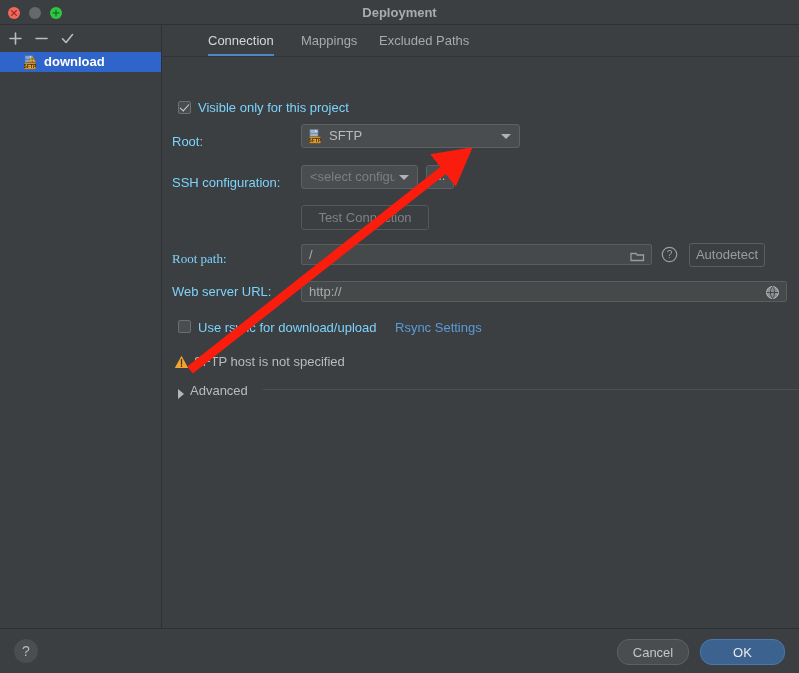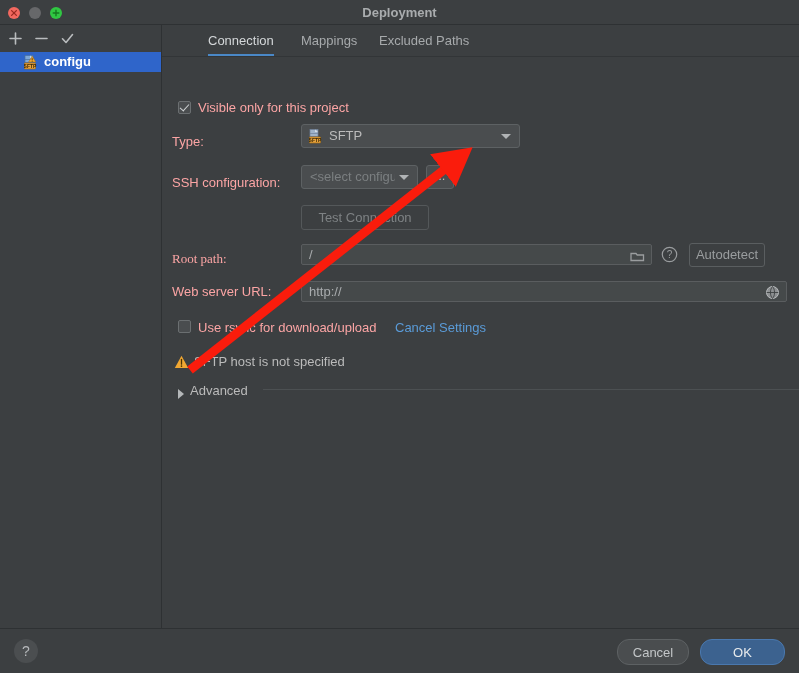--- a/index.html
+++ b/index.html
@@ -143,21 +143,21 @@
   
   .form {
     position: absolute;
     left: 0; top: 32px;
     width: 637px;
     bottom: 0;
   }
   .flabel {
     position: absolute;
     font-size: 13px;
-    color: #fca5a5;
+    color: #7dd3fc;
     white-space: nowrap;
     line-height: 16px;
   }
 
   
   .cbox {
     position: absolute;
     width: 13px; height: 13px;
     border: 1px solid #6b6f71;
     border-radius: 2px;
@@ -388,21 +388,21 @@
             <rect x="1" y="0.5" width="8" height="7" fill="#7fa8d8" stroke="#4a6f9e" stroke-width="0.7"></rect>
             <path d="M1 4.5 L9 4.5" stroke="#4a6f9e" stroke-width="0.7"></path>
             <path d="M6 0.5 L9 3 L6 3 Z" fill="#c7d9ee"></path>
             <path d="M8.2 1.3 L11.8 7.0 L4.6 7.0 Z" fill="#f0a732" stroke="#9c6a12" stroke-width="0.5"></path>
             <path d="M8.2 3.2 L8.2 5.3" stroke="#5a3c05" stroke-width="0.9"></path>
             <circle cx="8.2" cy="6.2" r="0.5" fill="#5a3c05"></circle>
             <rect x="0.5" y="8" width="11" height="6" rx="0.5" fill="#e8a33d" stroke="#a06c14" stroke-width="0.7"></rect>
             <text x="6" y="12.6" font-family="Liberation Sans, sans-serif" font-size="5" font-weight="bold" fill="#3a2703" text-anchor="middle">SFTP</text>
           </svg>
         </span>
-        <span class="label">configu</span>
+        <span class="label">download</span>
       </div>
     </div>
   </div>
 
   <div class="right-panel">
 
     <div class="tabs">
       <div class="tab active tab-connection">
         <span>Connection</span>
         <span class="underline"></span>
@@ -413,21 +413,21 @@
       <div class="tab tab-excluded">
         <span>Excluded Paths</span>
       </div>
     </div>
 
     <div class="form">
 
       <div class="cbox checked" style="left:16px; top:44px;"></div>
       <div class="flabel" style="left:36px; top:43px;">Visible only for this project</div>
 
-      <div class="flabel" style="left:10px; top:77px;">Type:</div>
+      <div class="flabel" style="left:10px; top:77px;">Root:</div>
       <div class="combo" style="left:139px; top:67px; width:219px; height:24px; line-height:22px;">
         <span style="position:absolute; left:7px; top:4px;">
           <svg width="15" height="15" viewBox="0 0 15 15">
             <rect x="1" y="0.5" width="8" height="7" fill="#9fb3c9" stroke="#6f8199" stroke-width="0.7"></rect>
             <path d="M1 4.5 L9 4.5" stroke="#6f8199" stroke-width="0.7"></path>
             <path d="M6 0.5 L9 3 L6 3 Z" fill="#d3dce5"></path>
             <rect x="0.5" y="8" width="11" height="6" rx="0.5" fill="#e8a33d" stroke="#a06c14" stroke-width="0.7"></rect>
             <text x="6" y="12.6" font-family="Liberation Sans, sans-serif" font-size="5" font-weight="bold" fill="#3a2703" text-anchor="middle">SFTP</text>
           </svg>
         </span>
@@ -473,21 +473,21 @@
         <span style="position:absolute; right:6px; top:3px;">
           <svg width="15" height="15" viewBox="0 0 15 15">
             <circle cx="7.5" cy="7.5" r="6" fill="#8d9092" stroke="#b6b9bb" stroke-width="1"></circle>
             <path d="M1.8 7.5 L13.2 7.5 M7.5 1.5 C4.8 4 4.8 11 7.5 13.5 M7.5 1.5 C10.2 4 10.2 11 7.5 13.5" fill="none" stroke="#3c3f41" stroke-width="0.9"></path>
           </svg>
         </span>
       </div>
 
       <div class="cbox" style="left:16px; top:263px;"></div>
       <div class="flabel" style="left:36px; top:263px;">Use rsync for download/upload</div>
-      <div class="link" style="left:233px; top:263px;">Cancel Settings</div>
+      <div class="link" style="left:233px; top:263px;">Rsync Settings</div>
 
       <div class="warn-row" style="left:12px; top:297px; height:16px;">
         <span style="position:absolute; left:0; top:1px;">
           <svg width="15" height="14" viewBox="0 0 15 14">
             <path d="M7.5 0.8 L14.2 13 L0.8 13 Z" fill="#f0a732"></path>
             <path d="M7.5 4.4 L7.5 9.2" stroke="#4a3205" stroke-width="1.3" stroke-linecap="round"></path>
             <circle cx="7.5" cy="11.1" r="0.85" fill="#4a3205"></circle>
           </svg>
         </span>
         <span class="warn-text">SFTP host is not specified</span>

